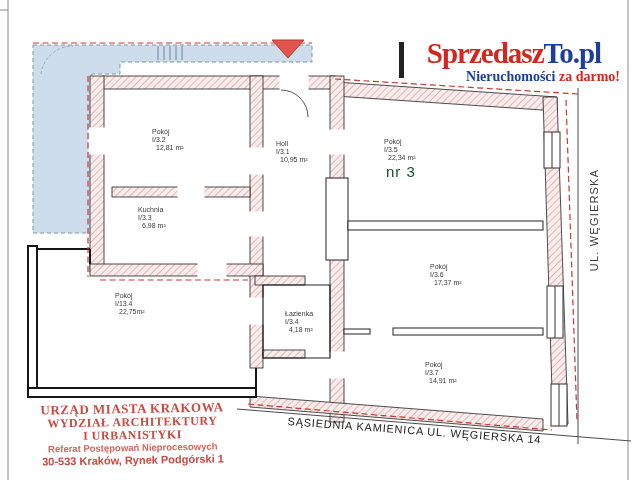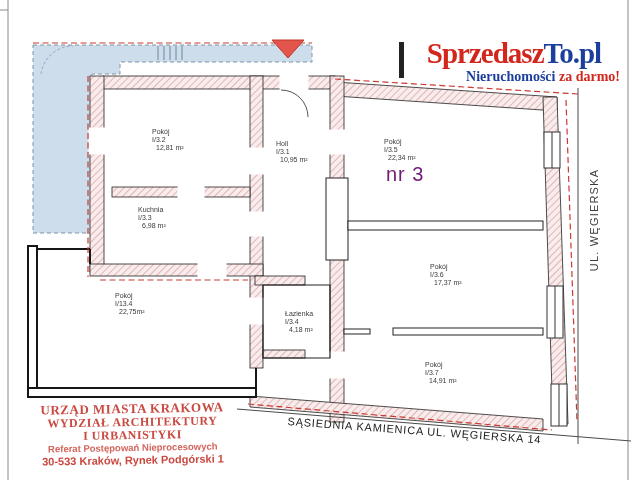--- a/index.html
+++ b/index.html
@@ -11,21 +11,21 @@
   .overlay{position:absolute;z-index:2;}
   
   .logo{left:408px;top:38px;width:212px;text-align:center;line-height:1.05;}
   .logo .brand{font-family:"Liberation Serif",serif;font-weight:bold;font-size:29px;letter-spacing:-1px;}
   .logo .brand .red{color:#d3261c;}
   .logo .brand .blue{color:#1c3f9e;}
   .logo .tagline{font-family:"Liberation Serif",serif;font-weight:bold;font-size:14px;margin-top:2px;letter-spacing:0px;text-align:right;}
   .logo .tagline .blue{color:#1c3f9e;}
   .logo .tagline .red{color:#d3261c;}
   
-  .nr3{left:386px;top:163px;font-size:20px;color:#701a75;letter-spacing:1px;}
+  .nr3{left:386px;top:163px;font-size:15px;color:#14532d;letter-spacing:1px;}
   
   .room-label{position:absolute;z-index:2;font-size:7px;line-height:1.15;color:#3a3a3a;white-space:nowrap;}
   .room-label span{display:block;}
   .room-label .area{padding-left:4px;}
   
   .street{left:529px;top:214px;width:130px;text-align:center;
     transform:rotate(-90deg);font-size:11px;letter-spacing:1.2px;color:#3c3c3c;}
   
   .neighbor{left:288px;top:415px;transform:rotate(4.2deg);transform-origin:left top;
     font-size:11px;letter-spacing:0.8px;color:#222222;white-space:nowrap;}

